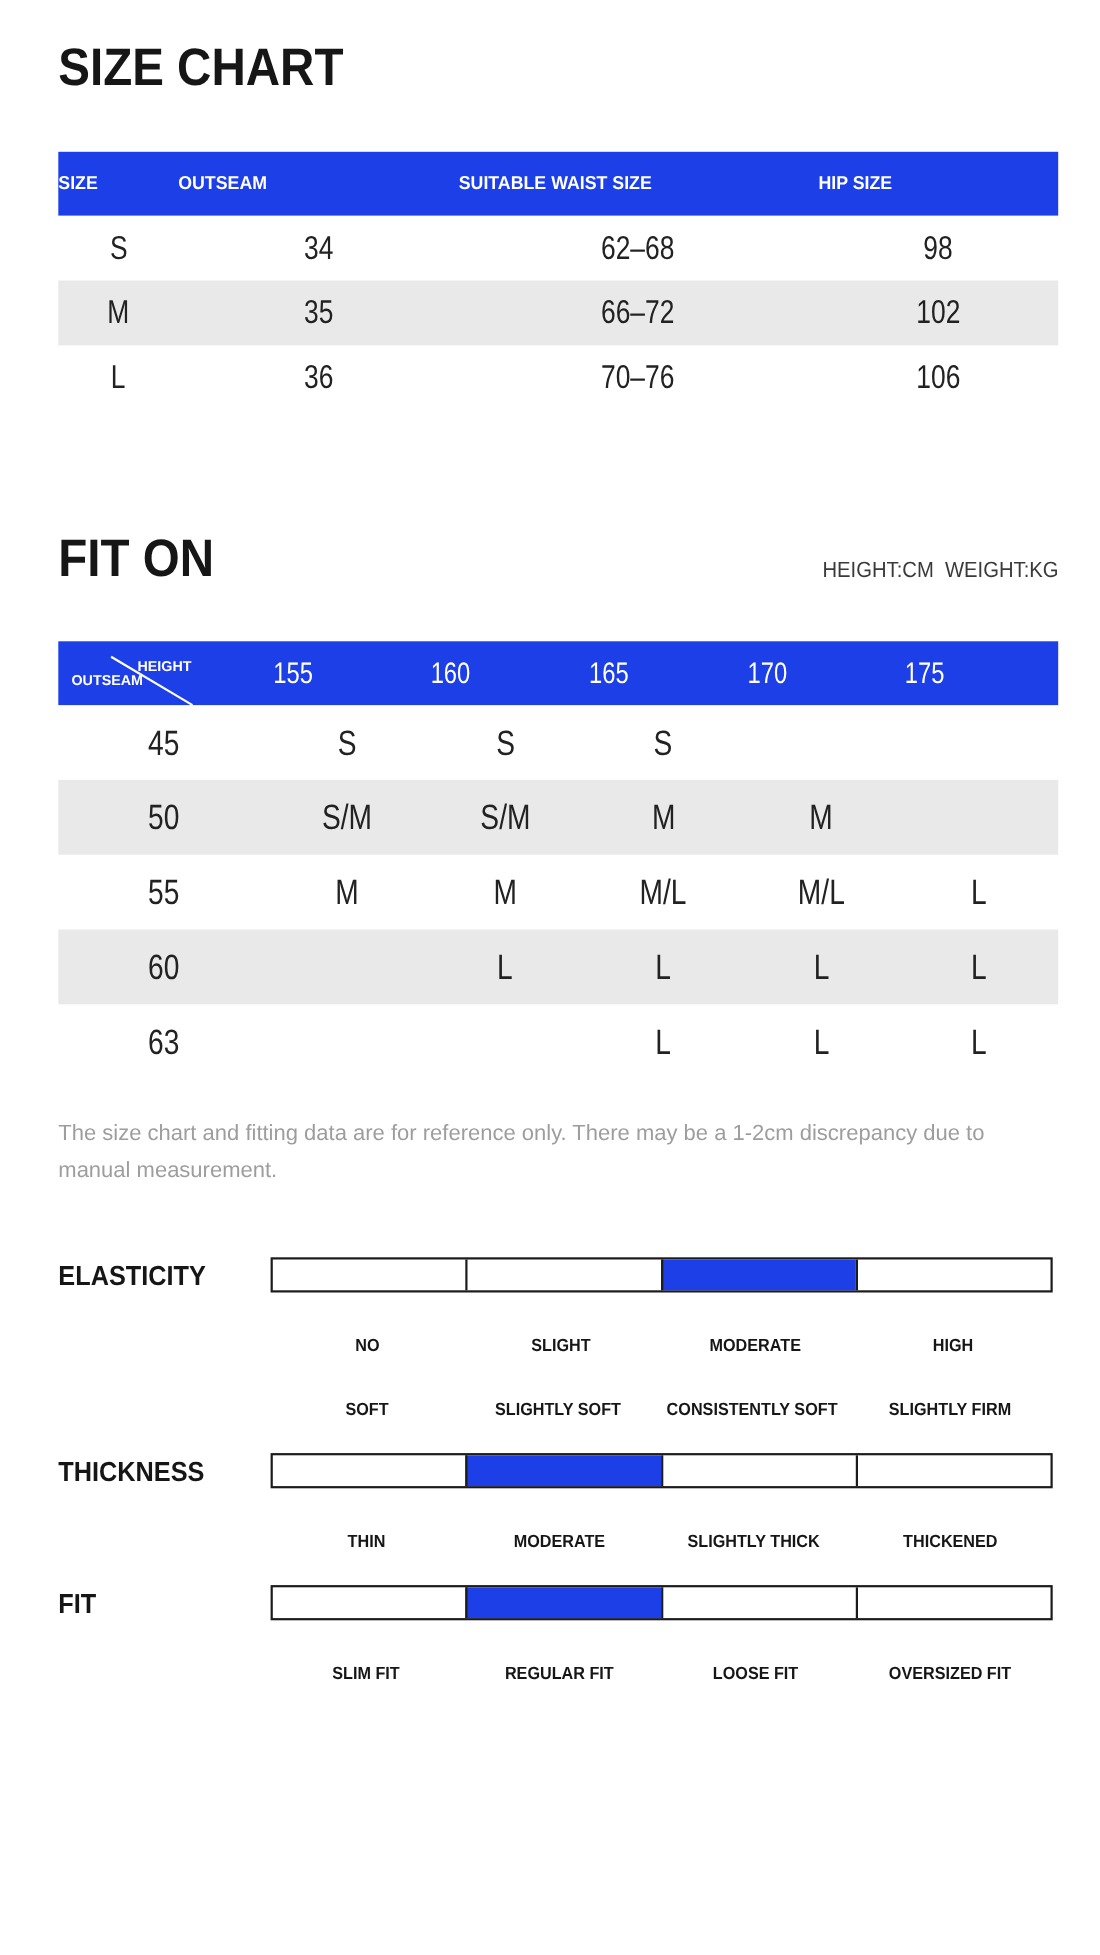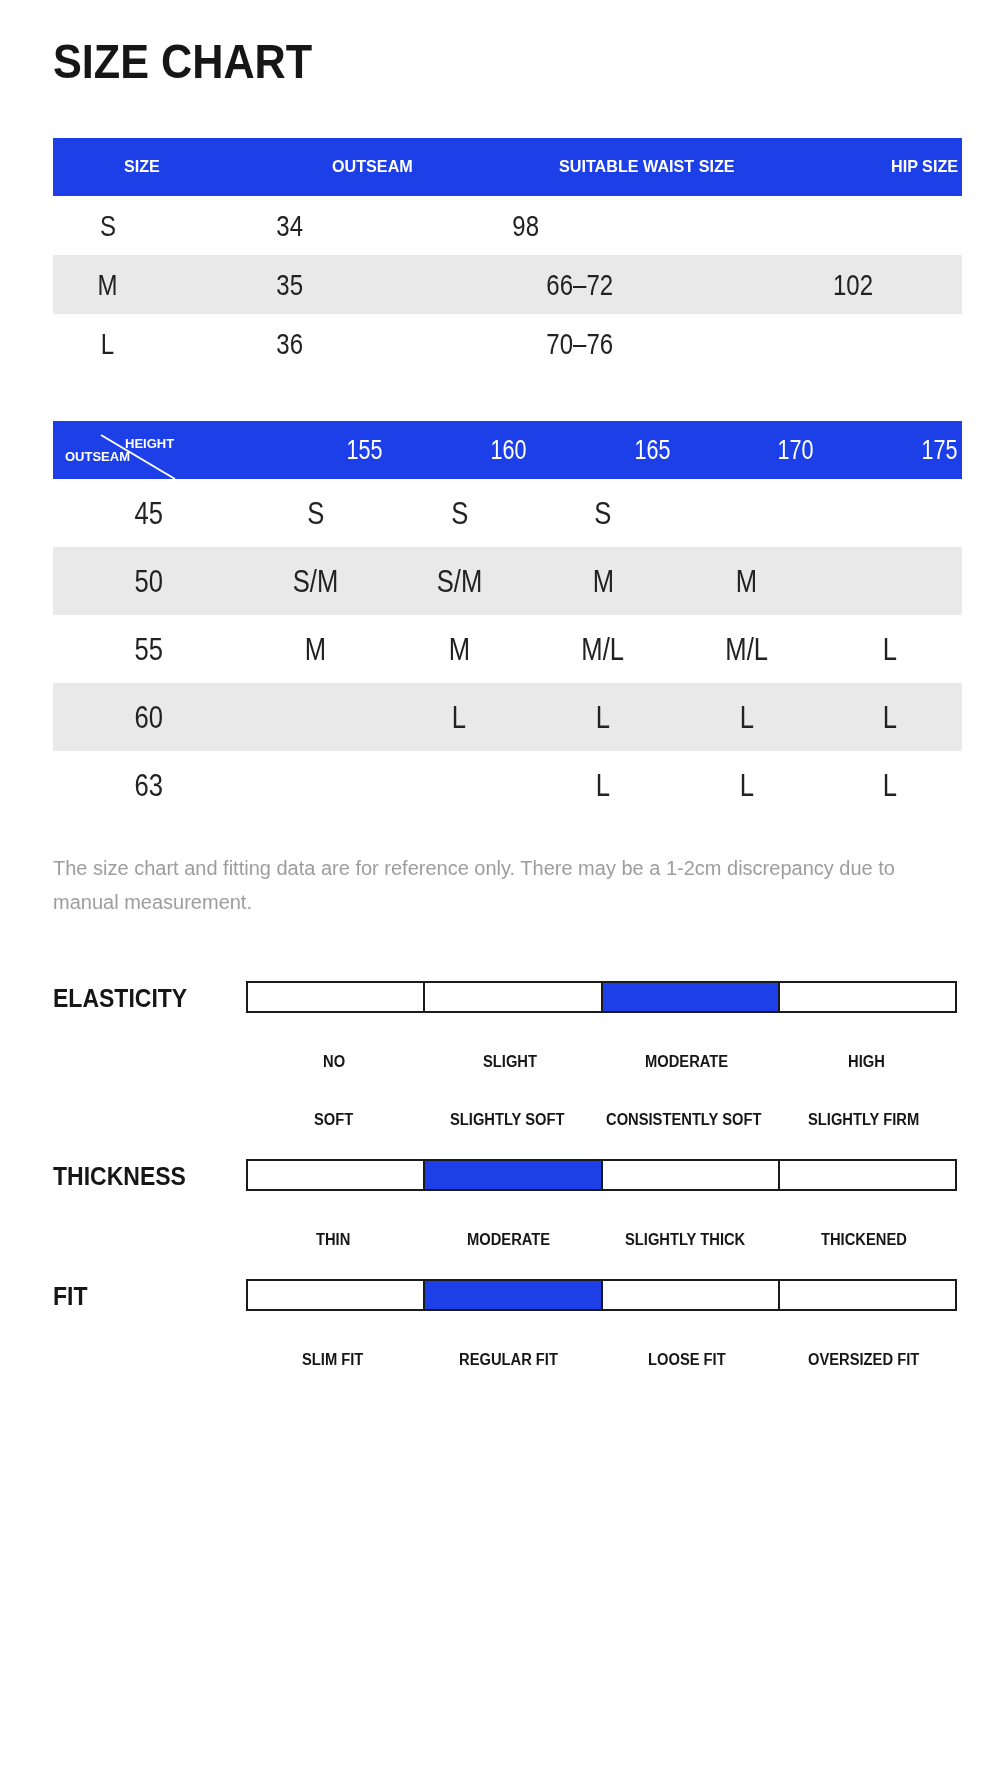--- a/index.html
+++ b/index.html
@@ -17,21 +17,21 @@
     font-family:"Liberation Sans", sans-serif;
     color:var(--ink);
   }
   .content{margin-left:53px;width:909px;padding-top:36px;}
   .cond{display:inline-block;transform:scaleX(0.8);transform-origin:center;}
   .cond-t{display:inline-block;transform:scaleX(0.9);transform-origin:left;}
   h1{font-size:48px;line-height:52px;font-weight:700;letter-spacing:0px;color:var(--ink);}
   
   .size-table{margin-top:50px;}
   .t-header{display:flex;height:58px;background:var(--accent);align-items:center;}
-  .t-header .hcell{color:#ffffff;font-weight:700;font-size:17px;text-align:right;}
+  .t-header .hcell{color:#ffffff;font-weight:700;font-size:17px;text-align:left;}
   .t1 .c0{width:12%;} .t1 .c1{width:28%;} .t1 .c2{width:36%;} .t1 .c3{width:24%;}
   .t-row{display:flex;height:59px;align-items:center;}
   .t-row.stripe{background:var(--stripe);}
   .t-row .t-cell{text-align:center;font-size:30px;color:var(--cellink);}
   
   .fit-head{margin-top:110px;display:flex;align-items:flex-end;justify-content:space-between;}
   .units{font-size:20px;color:#3A3A3A;white-space:pre;padding-bottom:4px;display:inline-block;transform:scaleX(0.92);transform-origin:right;}
   .fit-table{margin-top:48px;}
   .t2 .c0{width:21%;} .t2 .cc{width:15.8%;}
   .t2 .t-header .hcell{font-size:27px;font-weight:400;}
@@ -66,36 +66,42 @@
     <div class="t-header">
       <div class="hcell c0"><span class="cond-t" style="transform:scaleX(0.95)">SIZE</span></div>
       <div class="hcell c1"><span class="cond-t" style="transform:scaleX(0.95)">OUTSEAM</span></div>
       <div class="hcell c2"><span class="cond-t" style="transform:scaleX(0.95)">SUITABLE WAIST SIZE</span></div>
       <div class="hcell c3"><span class="cond-t" style="transform:scaleX(0.95)">HIP SIZE</span></div>
     </div>
     <div id="size-table-body">
         <div class="t-row">
           <div class="t-cell c0"><span class="cond">S</span></div>
           <div class="t-cell c1"><span class="cond">34</span></div>
+          <div class="t-cell c2"><span class="cond">62–68</span></div>
           <div class="t-cell c3"><span class="cond">98</span></div>
         </div>
         <div class="t-row stripe">
           <div class="t-cell c0"><span class="cond">M</span></div>
           <div class="t-cell c1"><span class="cond">35</span></div>
           <div class="t-cell c2"><span class="cond">66–72</span></div>
           <div class="t-cell c3"><span class="cond">102</span></div>
         </div>
         <div class="t-row">
           <div class="t-cell c0"><span class="cond">L</span></div>
           <div class="t-cell c1"><span class="cond">36</span></div>
           <div class="t-cell c2"><span class="cond">70–76</span></div>
+          <div class="t-cell c3"><span class="cond">106</span></div>
         </div>
       </div>
   </div>
 
+  <div class="fit-head">
+    <h1><span class="cond-t">FIT ON</span></h1>
+    <span class="units">HEIGHT:CM  WEIGHT:KG</span>
+  </div>
 
   <div class="fit-table t2">
     <div class="t-header">
       <div class="hcell c0 corner">
         <svg width="191" height="58" viewBox="0 0 191 58">
           <line x1="48" y1="8" x2="122" y2="52" stroke="#ffffff" stroke-width="2"></line>
         </svg>
         <span class="htop">HEIGHT</span>
         <span class="wbot">OUTSEAM</span>
       </div>

